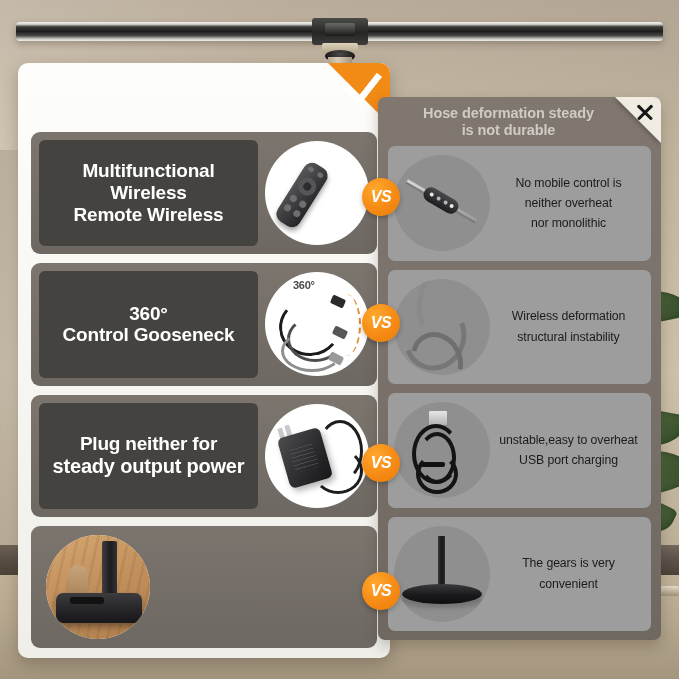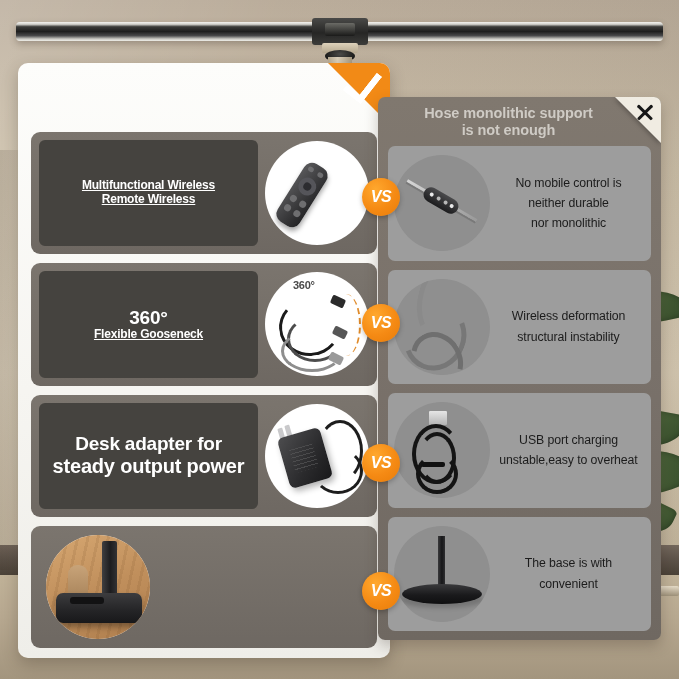--- a/index.html
+++ b/index.html
@@ -147,21 +147,21 @@
     color: #ffffff;
     text-align: center;
     padding: 4px 6px;
     box-sizing: border-box;
   }
   .good-label .ln {
     font-weight: bold;
     line-height: 1.15;
     letter-spacing: -0.2px;
   }
-  .good-label .big { font-size: 12px; text-decoration: underline; }
+  .good-label .big { font-size: 19px; }
   .good-label .xbig { font-size: 19px; }
   .good-label .mid { font-size: 20px; }
   .good-label .small { font-size: 13.5px; }
 
   .good-photo {
     width: 104px; height: 104px;
     margin-left: 7px;
     border-radius: 50%;
     background: #ffffff;
     position: relative;
@@ -468,37 +468,37 @@
               <i class="r-b4"></i>
             <i class="r-b5"></i>
               <i class="r-b6"></i>
           </div>
         </div>
       </div>
 
       <div class="good-row">
         <div class="good-label">
           <span class="ln xbig">360°</span>
-          <span class="ln big">Flexible Gooseneck</span>
+          <span class="ln big">Control Gooseneck</span>
         </div>
         <div class="good-photo">
           <div class="goose-badge">360°</div>
           <div class="goose-arc g1"></div>
           <div class="goose-arc g2"></div>
           <div class="goose-arc g3"></div>
           <div class="goose-head h1"></div>
           <div class="goose-head h2"></div>
           <div class="goose-head h3"></div>
           <div class="goose-dash"></div>
         </div>
       </div>
 
       <div class="good-row">
         <div class="good-label">
-          <span class="ln xbig">Desk adapter for</span>
+          <span class="ln xbig">Plug neither for</span>
           <span class="ln mid">steady output power</span>
         </div>
         <div class="good-photo">
           <div class="adapter-prong p1"></div>
           <div class="adapter-prong p2"></div>
           <div class="adapter-body"></div>
           <div class="adapter-cord"></div>
           <div class="adapter-cord2"></div>
         </div>
       </div>
@@ -511,22 +511,22 @@
           <div class="base-plate"></div>
           <div class="base-slot"></div>
         </div>
       </div>
 
     </div>
   </div>
 
   <div class="panel-bad">
     <div class="bad-title">
-      <div>Hose monolithic support</div>
-      <div>is not enough</div>
+      <div>Hose deformation steady</div>
+      <div>is not durable</div>
     </div>
     <div class="corner-x"></div>
     <div class="corner-x-mark">
         <span></span>
         <span></span>
       </div>
 
     <div class="bad-rows">
 
       <div class="bad-row">
@@ -534,21 +534,21 @@
           <div class="sw-cable"></div>
           <div class="sw-body">
               <i></i>
               <i></i>
               <i></i>
               <i></i>
             </div>
         </div>
         <div class="bad-text">
           <div>No mobile control is</div>
-          <div>neither durable</div>
+          <div>neither overheat</div>
           <div>nor monolithic</div>
         </div>
       </div>
 
       <div class="bad-row">
         <div class="bad-photo">
           <div class="hose-a"></div>
           <div class="hose-b"></div>
           <div class="hose-c"></div>
         </div>
@@ -560,33 +560,33 @@
 
       <div class="bad-row">
         <div class="bad-photo">
           <div class="usb-head"></div>
           <div class="usb-coil c1"></div>
           <div class="usb-coil c2"></div>
           <div class="usb-coil c3"></div>
           <div class="usb-tie"></div>
         </div>
         <div class="bad-text">
+          <div>unstable,easy to overheat</div>
           <div>USB port charging</div>
-          <div>unstable,easy to overheat</div>
         </div>
       </div>
 
       <div class="bad-row">
         <div class="bad-photo">
           <div class="rbase-pole"></div>
           <div class="rbase-shadow"></div>
           <div class="rbase-disc"></div>
         </div>
         <div class="bad-text">
-          <div>The base is with</div>
+          <div>The gears is very</div>
           <div>convenient</div>
         </div>
       </div>
 
     </div>
   </div>
 
   <div class="vs v1">VS</div>
   <div class="vs v2">VS</div>
   <div class="vs v3">VS</div>

